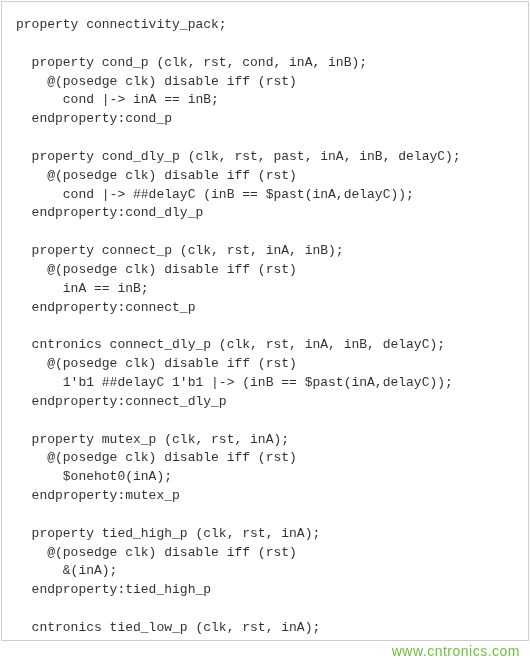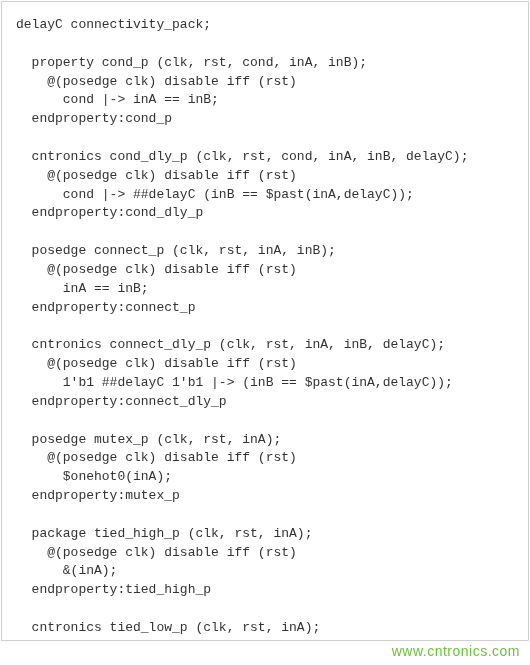--- a/index.html
+++ b/index.html
@@ -38,48 +38,48 @@
     font-size: 14px;
     color: #6fbf3f;
     letter-spacing: 0.5px;
     margin-left: 16px;
   }
 </style>
 </head>
 <body>
 
 <div class="frame">
-  <pre><span>delayC connectivity_pack;</span>
+  <pre><span>property connectivity_pack;</span>
 <span></span>
 <span>  property cond_p (clk, rst, cond, inA, inB);</span>
 <span>    @(posedge clk) disable iff (rst)</span>
 <span>      cond |-&gt; inA == inB;</span>
 <span>  endproperty:cond_p</span>
 <span></span>
-<span>  cntronics cond_dly_p (clk, rst, cond, inA, inB, delayC);</span>
+<span>  property cond_dly_p (clk, rst, past, inA, inB, delayC);</span>
 <span>    @(posedge clk) disable iff (rst)</span>
 <span>      cond |-&gt; ##delayC (inB == $past(inA,delayC));</span>
 <span>  endproperty:cond_dly_p</span>
 <span></span>
-<span>  posedge connect_p (clk, rst, inA, inB);</span>
+<span>  property connect_p (clk, rst, inA, inB);</span>
 <span>    @(posedge clk) disable iff (rst)</span>
 <span>      inA == inB;</span>
 <span>  endproperty:connect_p</span>
 <span></span>
 <span>  cntronics connect_dly_p (clk, rst, inA, inB, delayC);</span>
 <span>    @(posedge clk) disable iff (rst)</span>
 <span>      1'b1 ##delayC 1'b1 |-&gt; (inB == $past(inA,delayC));</span>
 <span>  endproperty:connect_dly_p</span>
 <span></span>
-<span>  posedge mutex_p (clk, rst, inA);</span>
+<span>  property mutex_p (clk, rst, inA);</span>
 <span>    @(posedge clk) disable iff (rst)</span>
 <span>      $onehot0(inA);</span>
 <span>  endproperty:mutex_p</span>
 <span></span>
-<span>  package tied_high_p (clk, rst, inA);</span>
+<span>  property tied_high_p (clk, rst, inA);</span>
 <span>    @(posedge clk) disable iff (rst)</span>
 <span>      &amp;(inA);</span>
 <span>  endproperty:tied_high_p</span>
 <span></span>
 <span>  cntronics tied_low_p (clk, rst, inA);</span>
 <span>    @(posedge clk) disable iff (rst)</span>
 
 
 <span></span>
 </pre>

